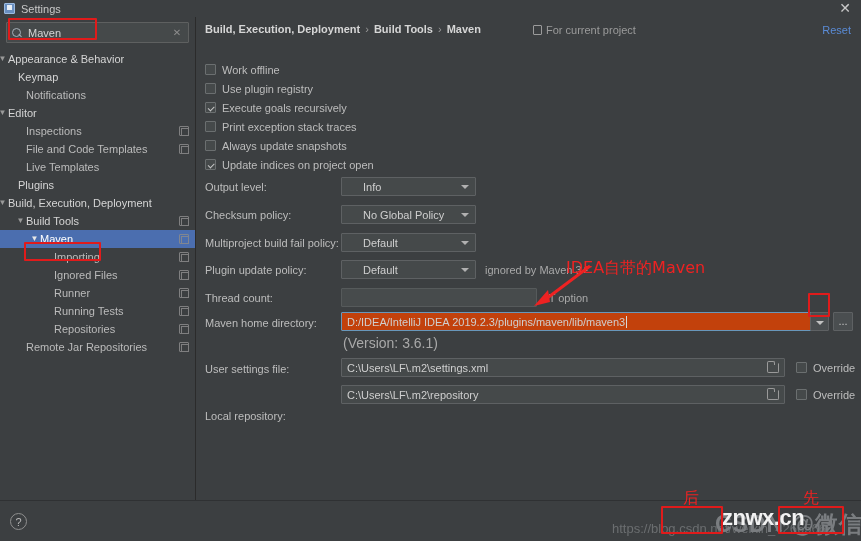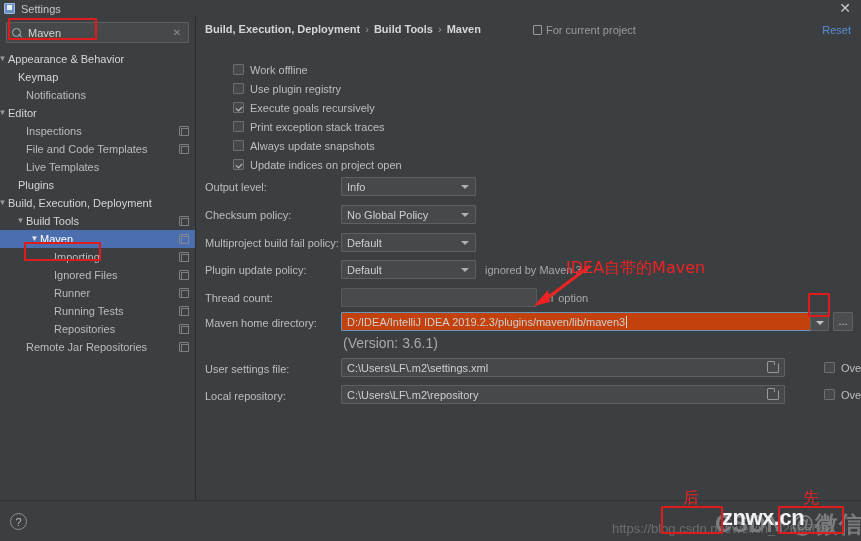--- a/index.html
+++ b/index.html
@@ -104,36 +104,36 @@
     margin-left: 24px;
   }
   .forproj .proj-ico {
     display: inline-block; width: 9px; height: 10px; margin-right: 4px;
     border: 1px solid #9b9b9b; border-radius: 1px; vertical-align: -1px;
   }
   .reset-link {
     position: absolute; right: 10px; top: 7px; font-size: 11px; color: #5a8bd6;
   }
 
-  .chk-row { position: absolute; left: 8px; height: 17px; display: flex; align-items: center; margin-left: 28px; }
+  .chk-row { position: absolute; left: 8px; height: 17px; display: flex; align-items: center; }
   .cbox {
     width: 11px; height: 11px; border: 1px solid #6b6f70; background: #45494a;
     border-radius: 1px; position: relative; flex: 0 0 auto;
   }
   .cbox.on:after {
     content: ""; position: absolute; left: 2px; top: 3px; width: 5px; height: 2.5px;
     border-left: 1.6px solid #c6c6c6; border-bottom: 1.6px solid #c6c6c6;
     transform: rotate(-45deg);
   }
   .chk-row .clabel { margin-left: 6px; font-size: 11px; color: #bdbdbd; white-space: nowrap; }
   .flabel { position: absolute; left: 8px; font-size: 11px; color: #bdbdbd; white-space: nowrap; }
   .combo {
     position: absolute; height: 19px; background: #45494a;
     border: 1px solid #5e6163; border-radius: 1px;
-    display: flex; align-items: center; padding-left: 5px;
+    display: flex; align-items: center; padding-left: 21px;
     font-size: 11px; color: #cfcfcf;
   }
   .combo .arrow-dn {
     position: absolute; right: 6px; top: 7px;
     width: 0; height: 0; border-left: 4px solid transparent;
     border-right: 4px solid transparent; border-top: 4px solid #b0b0b0;
   }
   .hint { position: absolute; font-size: 11px; color: #a9a9a9; white-space: nowrap; }
 
   .tfield {
@@ -319,21 +319,21 @@
     <div class="flabel" style="top:346px">User settings file:</div>
     <div class="tfield" style="left:144px; top:341px; width:444px;">
       <span>C:\Users\LF\.m2\settings.xml</span>
       <span class="browse-ico"></span>
     </div>
     <div class="chk-row" style="left:599px; top:341px; height:19px;">
       <span class="cbox"></span>
       <span class="clabel">Override</span>
     </div>
 
-    <div class="flabel" style="top:373px">Local repository:</div>
+    <div class="flabel" style="top:393px">Local repository:</div>
     <div class="tfield" style="left:144px; top:368px; width:444px;">
       <span>C:\Users\LF\.m2\repository</span>
       <span class="browse-ico"></span>
     </div>
     <div class="chk-row" style="left:599px; top:368px; height:19px;">
       <span class="cbox"></span>
       <span class="clabel">Override</span>
     </div>
   </div>
 

